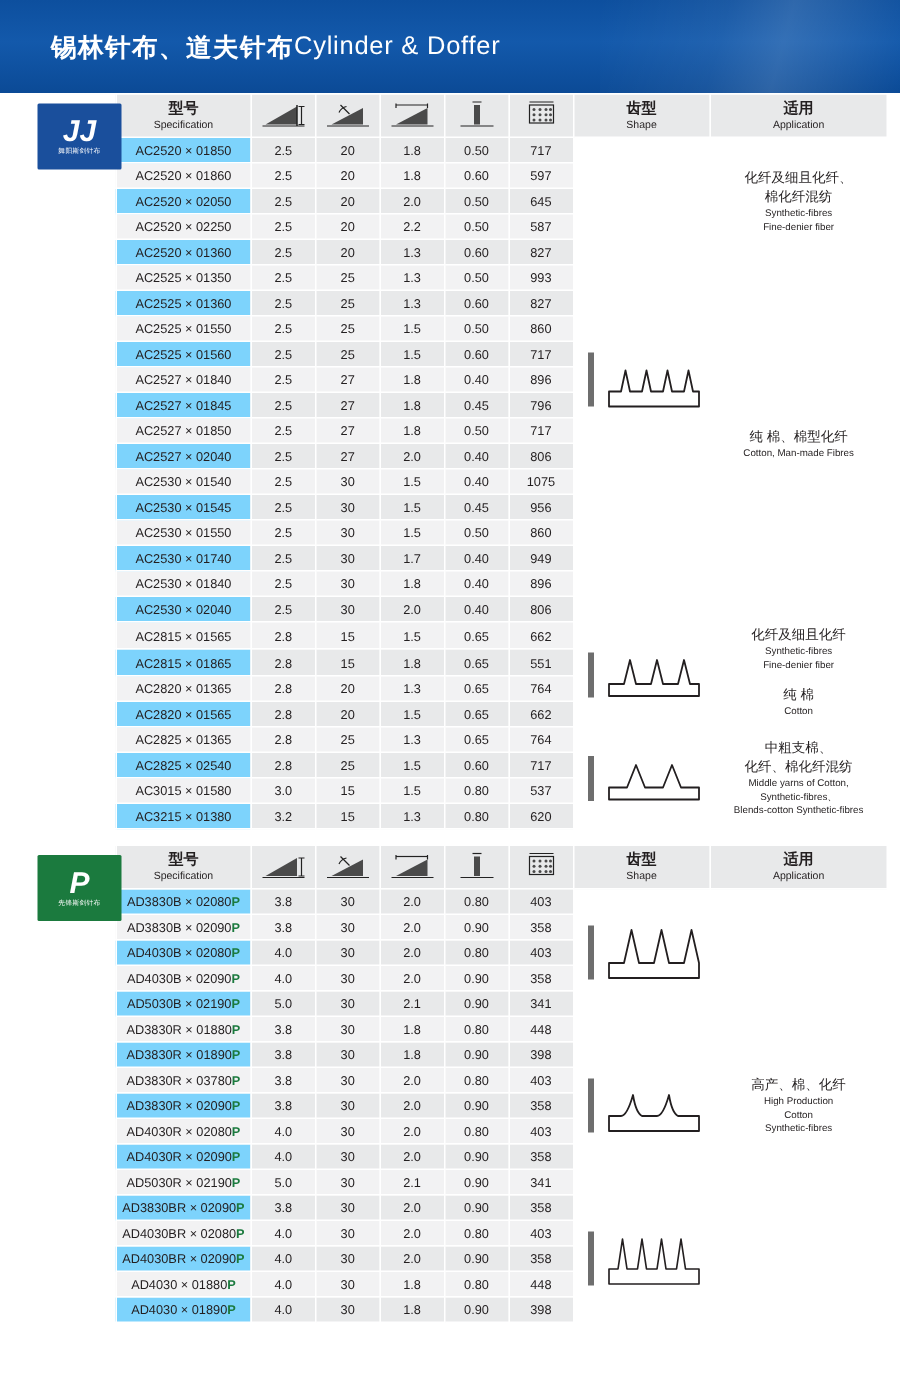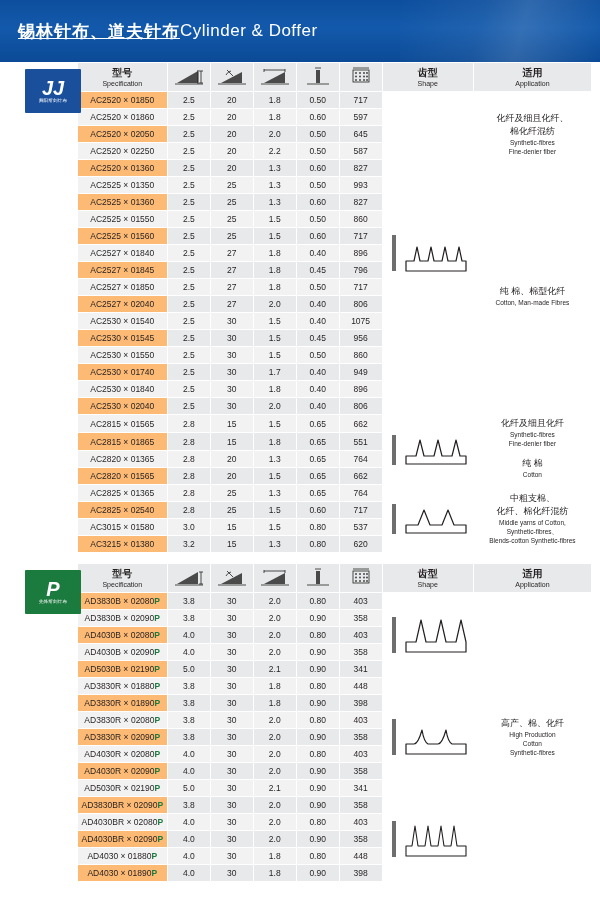--- a/index.html
+++ b/index.html
@@ -13,21 +13,21 @@
   .page{position:relative;width:600px;height:922px;}
 
   
   .header{
     position:relative;
     height:62px;
     background:linear-gradient(to bottom,#0d4f9e 0%,#1359ab 45%,#0b4a96 100%);
     display:flex;align-items:center;
   }
   .header .title-cn{
-    color:#ffffff;font-size:17px;letter-spacing:1px;margin-left:18px;font-weight:bold;text-decoration:underline;
+    color:#ffffff;font-size:17px;letter-spacing:1px;margin-left:34px;font-weight:bold;
   }
   .header .title-en{
     color:#ffffff;font-size:17px;font-weight:normal;letter-spacing:0.5px;
   }
   .header-stripe{
     position:absolute;right:0;top:0;height:62px;width:200px;
     background:linear-gradient(105deg,rgba(255,255,255,0) 0%,rgba(255,255,255,0.06) 40%,rgba(255,255,255,0.14) 60%,rgba(255,255,255,0) 100%);
   }
 
   
@@ -60,21 +60,21 @@
     background:#e8e9ea;color:#231f20;font-weight:bold;
     border:1px solid #ffffff;padding:3px 0;text-align:center;vertical-align:middle;margin-top:19px;
   }
   .hrow .hcn{font-size:10px;display:block;line-height:13px;}
   .hrow .hen{font-size:7px;display:block;font-weight:normal;line-height:9px;}
 
   .icon-svg{display:block;margin:0 auto;}
 
   
   .spec{
-    background:#fdba74;text-align:center;padding:3px 0;font-size:8.5px;color:#231f20;
+    background:#7dd3fc;text-align:center;padding:3px 0;font-size:8.5px;color:#231f20;
     border:1px solid #ffffff;white-space:nowrap;
   }
   .spec.alt{background:#f2f2f3;margin-top:45px;}
   .num{
     background:#e8e9ea;text-align:center;padding:3px 0;font-size:8.5px;color:#231f20;
     border:1px solid #ffffff;
   }
   .num.alt{background:#f2f2f3;}
   .pmark{color:#1a4f9c;font-weight:bold;}
   .pmark.green{color:#1b7a3e;}
@@ -652,21 +652,21 @@
         </tr>
         <tr>
           <td class="spec"><span>AD3830R × 01890</span><span class="pmark green">P</span></td>
           <td class="num">3.8</td>
           <td class="num">30</td>
           <td class="num">1.8</td>
           <td class="num">0.90</td>
           <td class="num">398</td>
         </tr>
         <tr>
-          <td class="spec alt"><span>AD3830R × 02080</span><span class="pmark green">P</span></td>
+          <td class="spec alt"><span>AD3830R × 03780</span><span class="pmark green">P</span></td>
           <td class="num alt">3.8</td>
           <td class="num alt">30</td>
           <td class="num alt">2.0</td>
           <td class="num alt">0.80</td>
           <td class="num alt">403</td>
         </tr>
         <tr>
           <td class="spec"><span>AD3830R × 02090</span><span class="pmark green">P</span></td>
           <td class="num">3.8</td>
           <td class="num">30</td>

